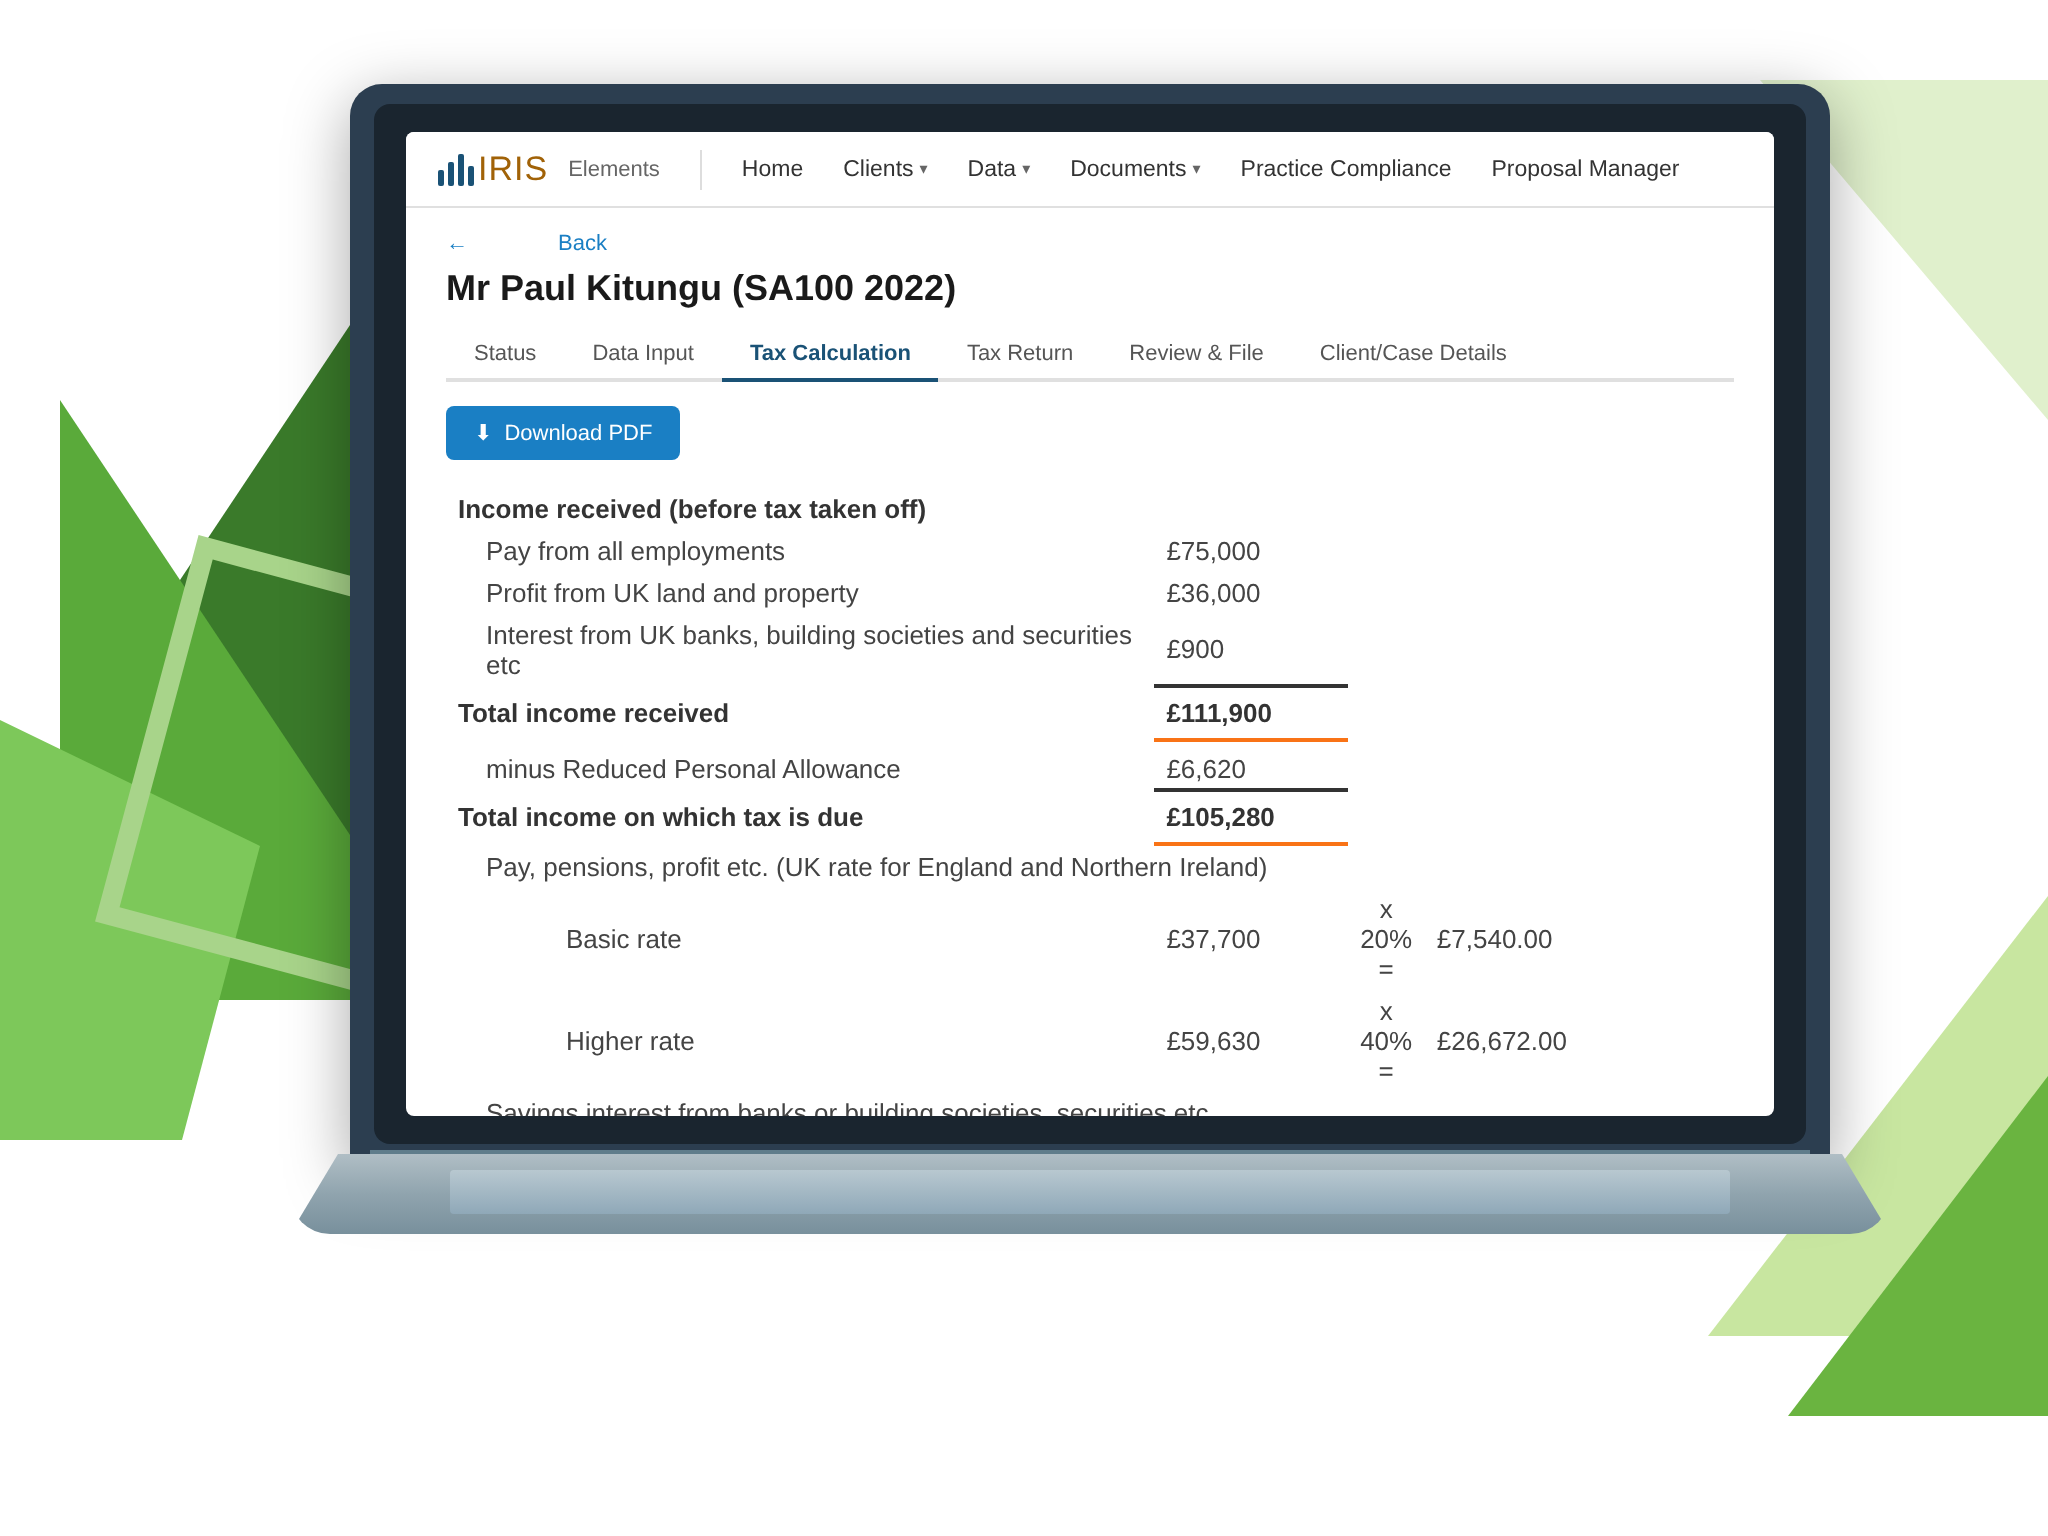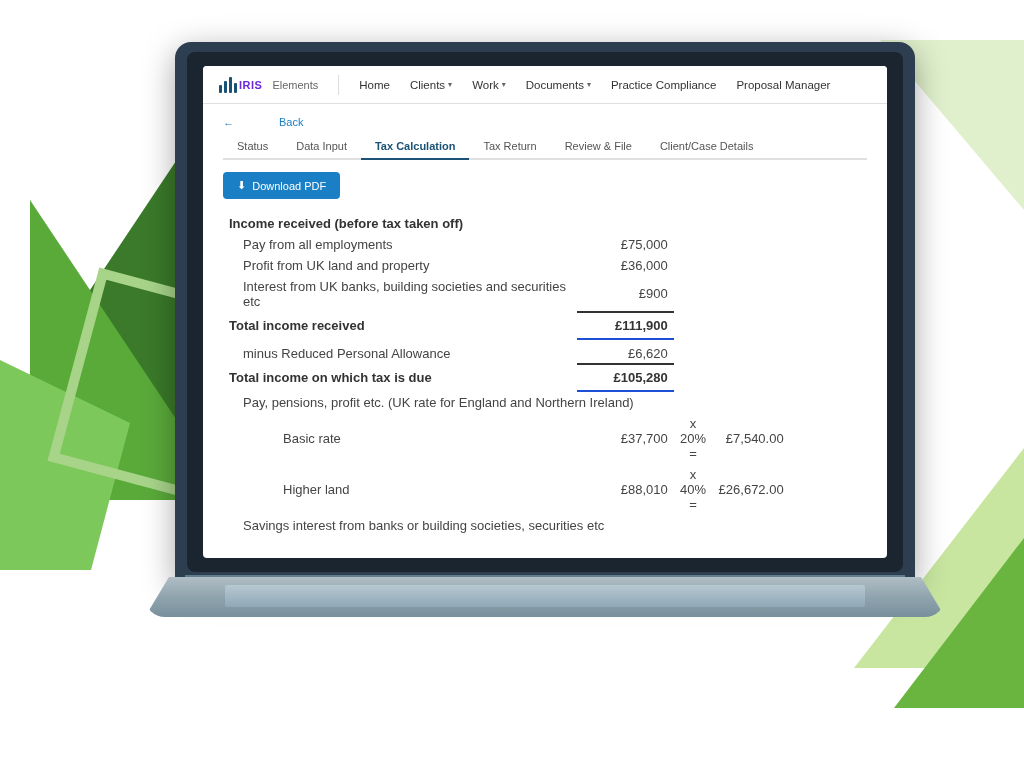--- a/index.html
+++ b/index.html
@@ -136,21 +136,21 @@
     }
     .iris-bar {
       width: 3px;
       background: #1a5276;
       border-radius: 1px;
     }
     .iris-bar-1 { height: 8px; }
     .iris-bar-2 { height: 12px; }
     .iris-bar-3 { height: 16px; }
     .iris-bar-4 { height: 10px; }
-    .iris-text { font-size: 11px; font-weight: 700; color: #6d28d9; letter-spacing: 0.5px; }
+    .iris-text { font-size: 17px; font-weight: 400; color: #a16207; letter-spacing: 0.5px; }
     .iris-elements { font-size: 11px; color: #666; margin-left: 4px; font-weight: 400; }
     .nav-divider { width: 1px; height: 20px; background: #ddd; }
     .nav-item {
       font-size: 11.5px;
       color: #333;
       cursor: pointer;
       display: flex;
       align-items: center;
       gap: 3px;
       white-space: nowrap;
@@ -223,39 +223,39 @@
     .calc-table {
       width: 100%;
       border-collapse: collapse;
       font-size: 13px;
     }
     .calc-table td {
       padding: 3px 6px;
       color: #333;
     }
     .calc-table .label-col { width: 55%; }
-    .calc-table .value-col { width: 15%; text-align: right; }
+    .calc-table .value-col { width: 15%; }
     .calc-table .total-row td {
       font-weight: 700;
       padding-top: 5px;
       padding-bottom: 5px;
     }
     .calc-table .total-row .total-value {
       border-top: 2px solid #333;
-      border-bottom: 2px solid #1d4ed8;
+      border-bottom: 2px solid #f97316;
     }
     .divider-row td {
       padding-top: 6px;
       padding-bottom: 2px;
     }
     .sub-row td { color: #444; }
     .indent { padding-left: 20px !important; margin-top: 19px; }
     .indent2 { padding-left: 60px !important; }
     .mult-col { text-align: center; width: 6%; color: #555; }
-    .result-col { text-align: right; width: 12%; }
+    .result-col { width: 12%; }
   </style>
 </head>
 <body>
 
 <div class="bg-container">
 
   <div class="bg-shape shape-dark-green-left"></div>
   <div class="bg-shape shape-mid-green-left"></div>
   <div class="bg-shape" style="position:absolute;top:360px;left:0;width:130px;height:210px;background:#7dc85a;clip-path:polygon(0 0, 100% 30%, 70% 100%, 0 100%);"></div>
   <div class="bg-shape" style="position:absolute;top:290px;left:70px;width:200px;height:200px;border:10px solid #a8d48a;transform:rotate(15deg);background:transparent;"></div>
@@ -287,21 +287,21 @@
             </div>
             <div class="nav-divider"></div>
             <div class="nav-item">
               <span>Home</span>
             </div>
             <div class="nav-item">
               <span>Clients</span>
               <span class="nav-chevron">▾</span>
             </div>
             <div class="nav-item">
-              <span>Work</span>
+              <span>Data</span>
               <span class="nav-chevron">▾</span>
             </div>
             <div class="nav-item">
               <span>Documents</span>
               <span class="nav-chevron">▾</span>
             </div>
             <div class="nav-item">
               <span>Practice Compliance</span>
             </div>
             <div class="nav-item">
@@ -310,20 +310,21 @@
           </nav>
 
           <div class="content-area">
             
             <div class="back-link">
               <span>←</span>
               <span style="color:#1a7fc4;padding-left:42px;">Back</span>
             </div>
 
             
+            <h1 class="page-title">Mr Paul Kitungu (SA100 2022)</h1>
 
             
             <div class="tabs">
               <div class="tab">Status</div>
               <div class="tab">Data Input</div>
               <div class="tab active">Tax Calculation</div>
               <div class="tab">Tax Return</div>
               <div class="tab">Review &amp; File</div>
               <div class="tab">Client/Case Details</div>
             </div>
@@ -398,23 +399,23 @@
                   <td class="label-col indent2">
                     <span>Basic rate</span>
                   </td>
                   <td class="value-col">£37,700</td>
                   <td class="mult-col">x 20% =</td>
                   <td class="result-col">£7,540.00</td>
                   <td></td>
                 </tr>
                 <tr class="sub-row">
                   <td class="label-col indent2">
-                    <span>Higher land</span>
+                    <span>Higher rate</span>
                   </td>
-                  <td class="value-col">£88,010</td>
+                  <td class="value-col">£59,630</td>
                   <td class="mult-col">x 40% =</td>
                   <td class="result-col">£26,672.00</td>
                   <td></td>
                 </tr>
 
                 <tr class="sub-row">
                   <td class="label-col indent" colspan="5">Savings interest from banks or building societies, securities etc</td>
                 </tr>
 
               </tbody>

